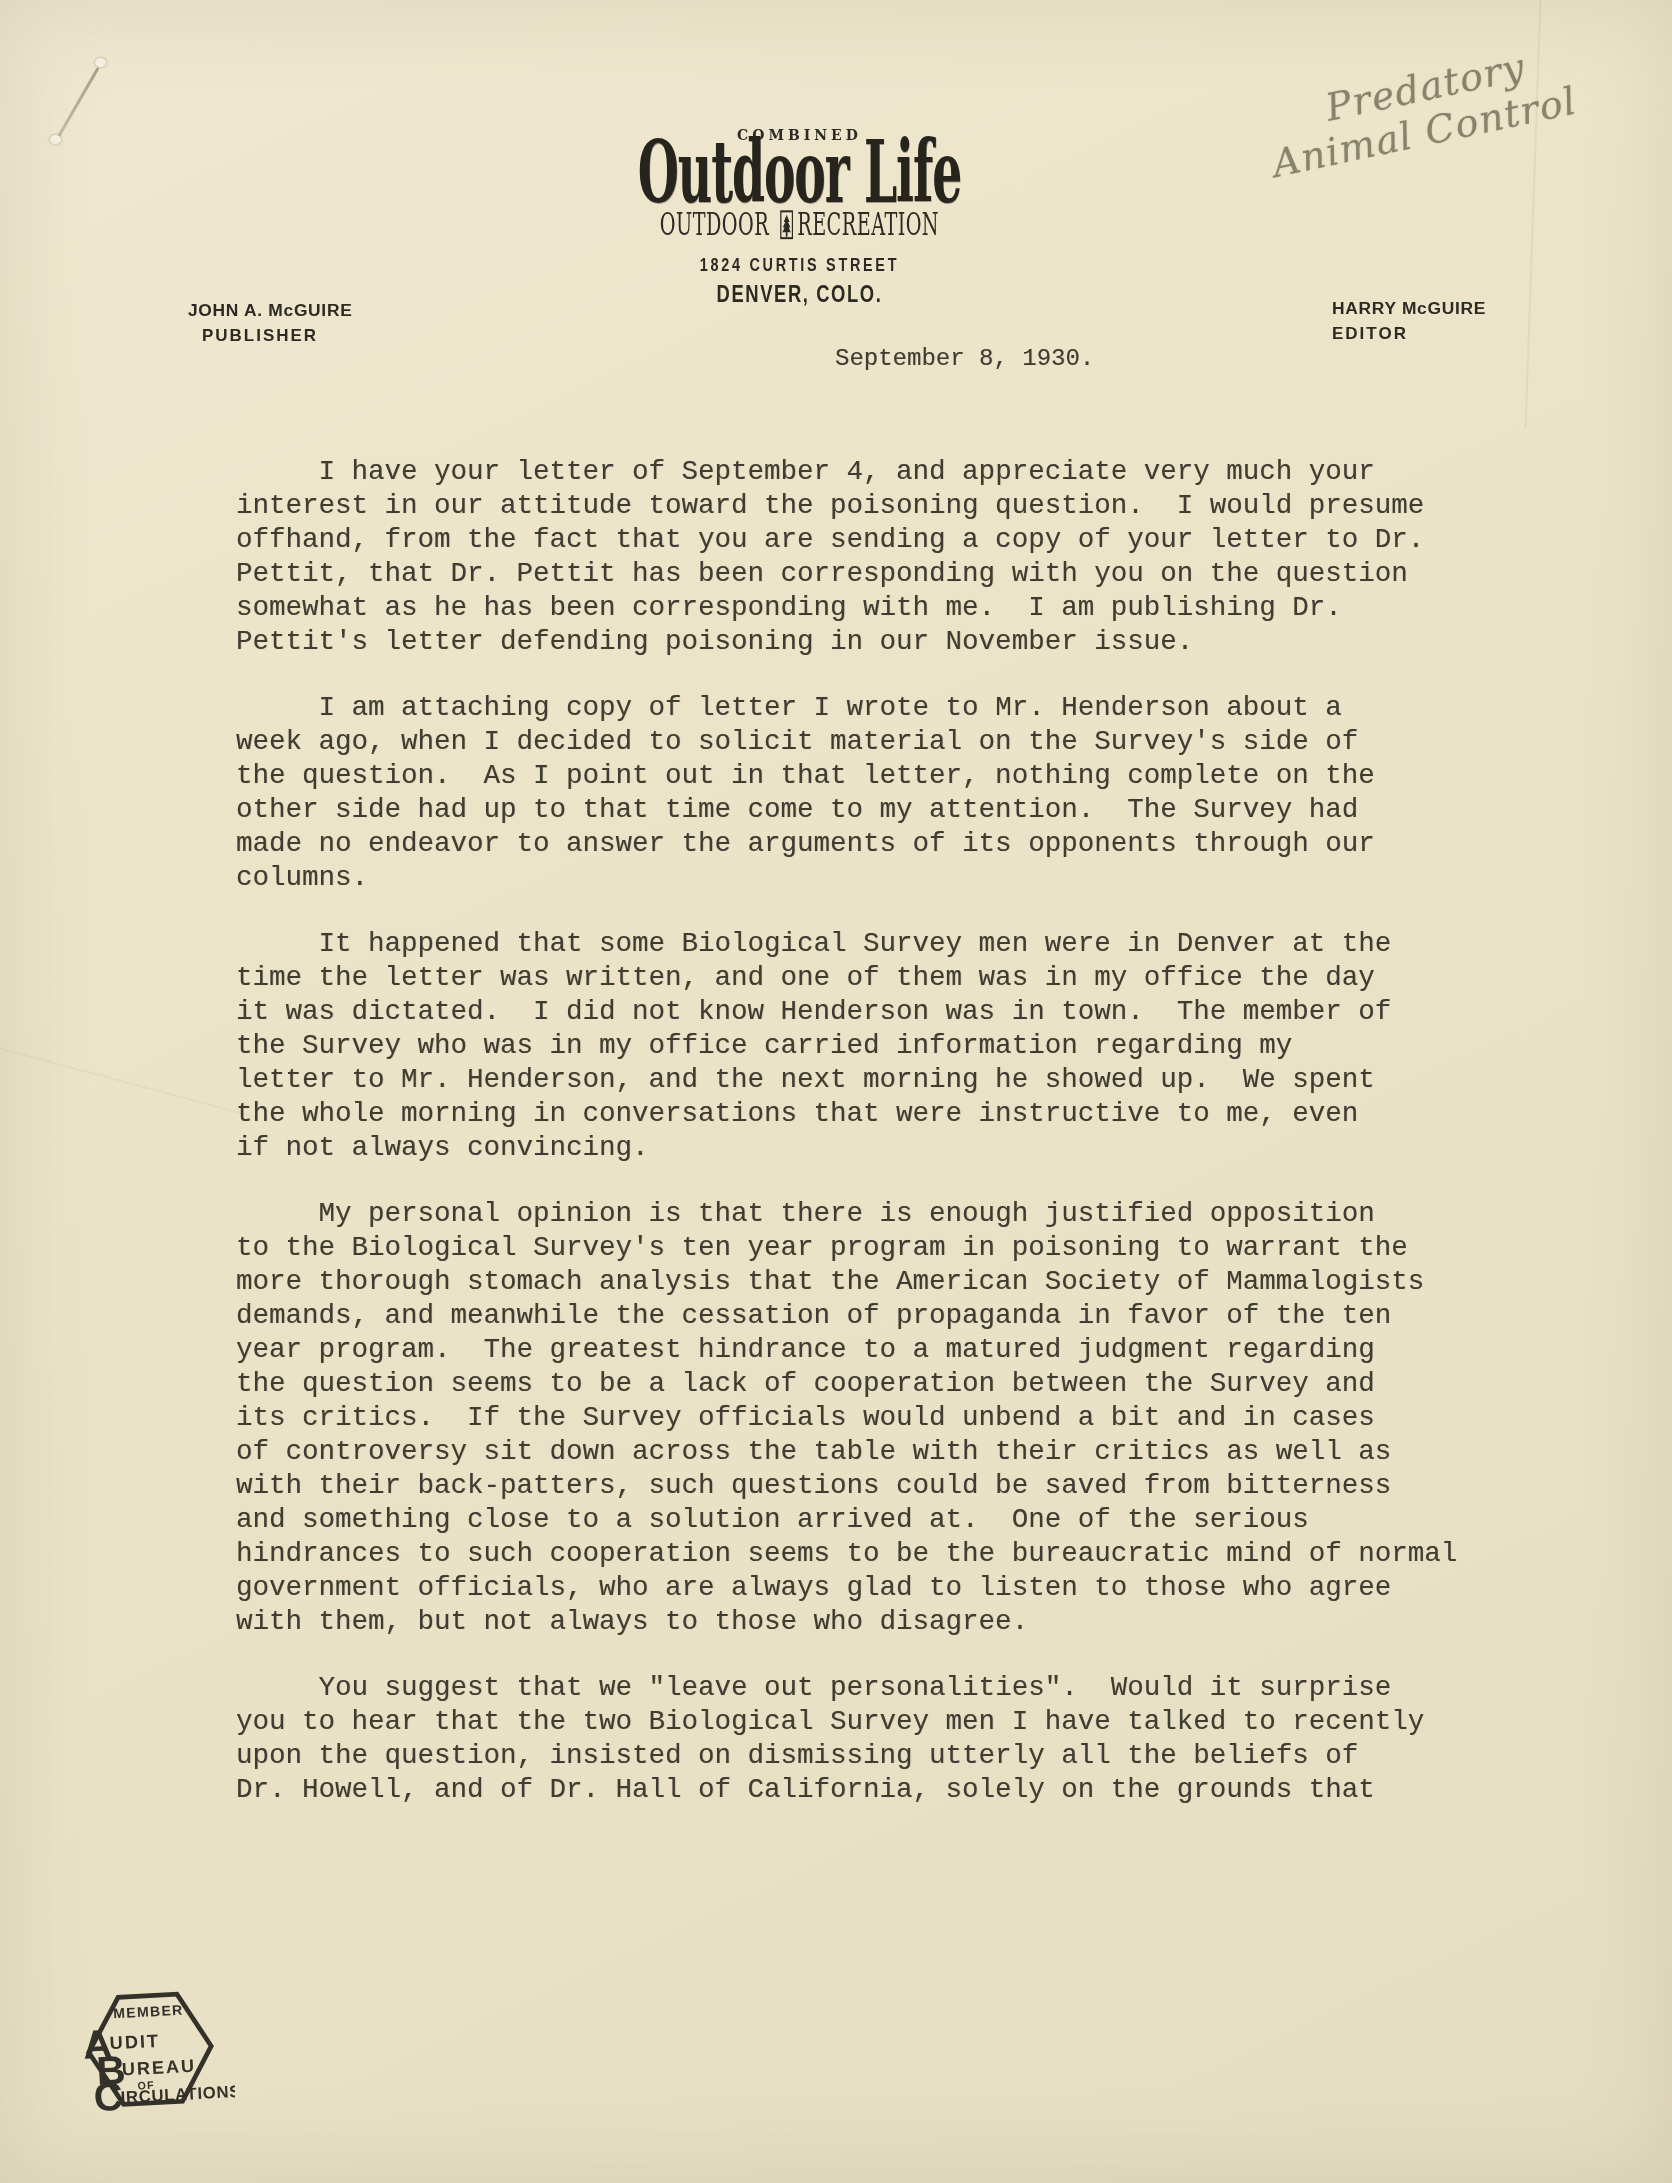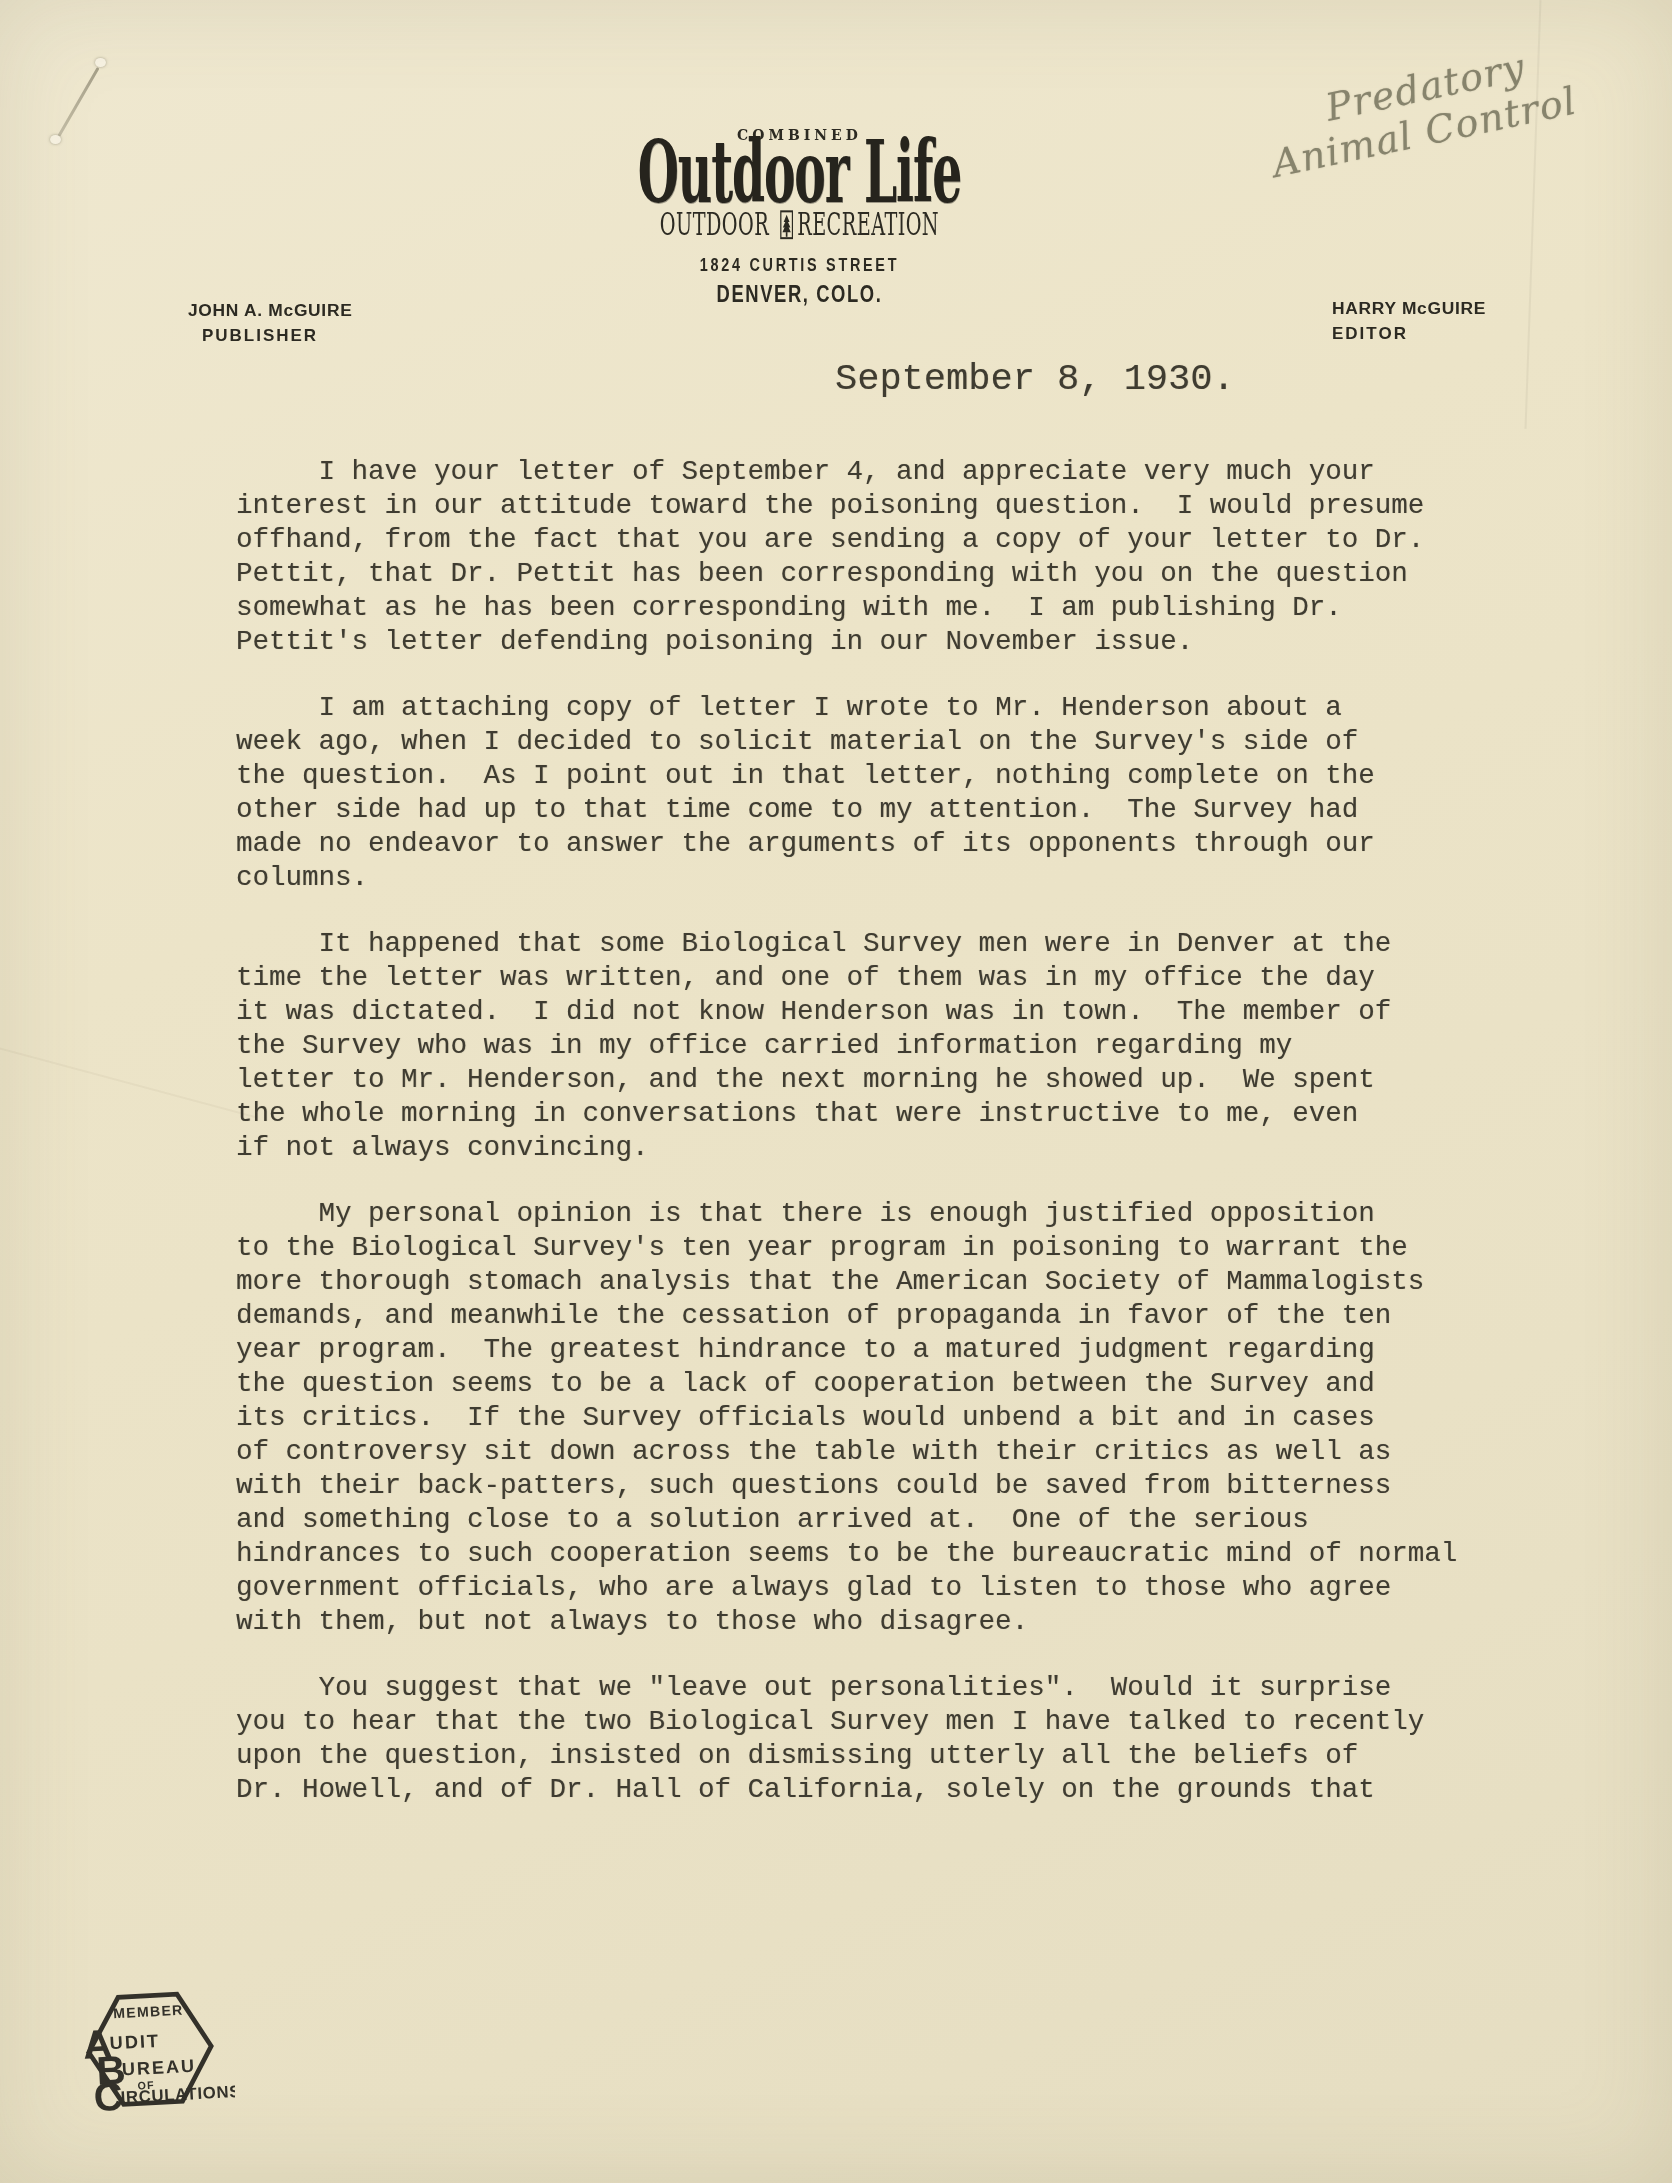--- a/index.html
+++ b/index.html
@@ -60,21 +60,21 @@
     transform:scaleX(0.8);transform-origin:center top;}
 
   .publisher-block{position:absolute;left:188px;top:300px;width:144px;text-align:center;}
   .editor-block{position:absolute;left:1332px;top:298px;width:181px;text-align:left;}
   .person-name{font-weight:bold;font-size:17.4px;letter-spacing:0.7px;white-space:nowrap;}
   .person-title{font-weight:bold;font-size:17px;letter-spacing:2px;margin-top:5.4px;}
 
   
   .tw{font-family:"Liberation Mono","DejaVu Sans Mono",monospace;
     color:#3f3c31;text-shadow:0.4px 0.4px 0.7px rgba(63,60,49,0.35);}
-  .date-line{position:absolute;left:835px;top:358px;font-size:37px;}
+  .date-line{position:absolute;left:835px;top:345px;font-size:24px;}
   .letter-body{position:absolute;left:236px;top:443px;width:1274px;font-size:27.5px;line-height:34px;}
   .salutation{margin:0 0 38px 0;}
   .paragraph{white-space:pre-wrap;margin:12px 0 32px 0;}
 
   
   .abc-logo{position:absolute;left:67px;top:1979px;}
   .abc-logo text{fill:#33312a;font-family:"Liberation Sans",sans-serif;font-weight:bold;}
 </style>
 </head>
 <body>

